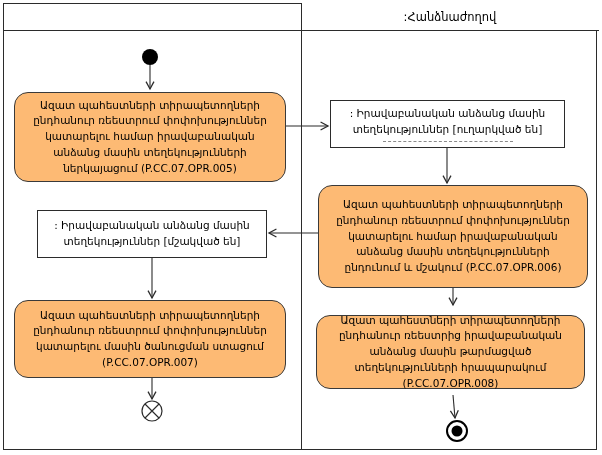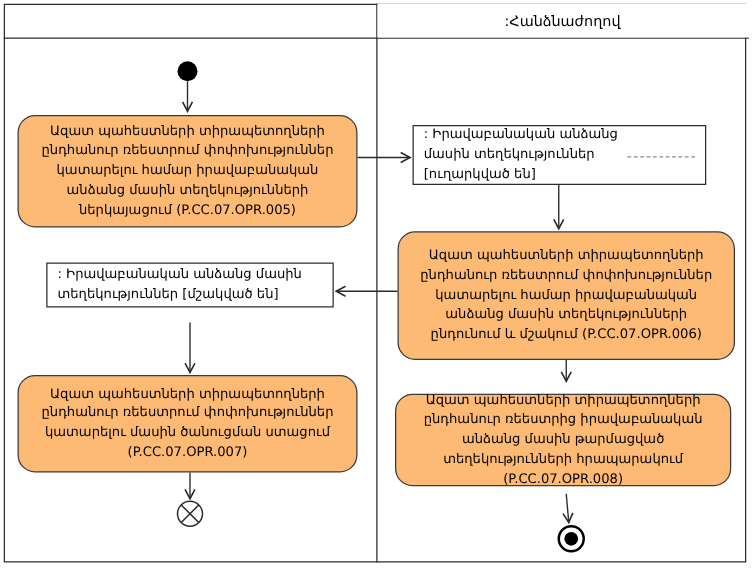--- a/index.html
+++ b/index.html
@@ -46,31 +46,31 @@
     display: flex; align-items: center; justify-content: center;
     text-align: center;
     font-size: 10.5px; line-height: 1.5;
     padding: 4px 10px;
     box-sizing: border-box;
   }
   .object-node {
     position: absolute;
     border: 1px solid #2b2b2b;
     background: #ffffff;
-    display: flex; flex-direction: row;
+    display: flex; flex-direction: column;
     align-items: center; justify-content: center;
-    text-align: left;
+    text-align: center;
     font-size: 10.5px; line-height: 1.5;
     padding: 2px 8px;
     box-sizing: border-box;
   }
   #action-005 { left: 14px;  top: 92px;  width: 272px; height: 90px; }
   #object-sent { left: 330px; top: 100px; width: 235px; height: 48px; }
   #action-006 { left: 318px; top: 185px; width: 270px; height: 103px; }
-  #object-processed { left: 37px; top: 210px; width: 230px; height: 36px; }
+  #object-processed { left: 37px; top: 210px; width: 230px; height: 48px; }
   #action-007 { left: 14px;  top: 300px; width: 272px; height: 78px; }
   #action-008 { left: 316px; top: 315px; width: 269px; height: 74px; }
 
   .obj-underline {
     width: 130px; height: 1px;
     border-bottom: 1px dashed #8a8a8a;
     margin-top: 2px;
   }
   svg.overlay {
     position: absolute; left: 0; top: 0;

